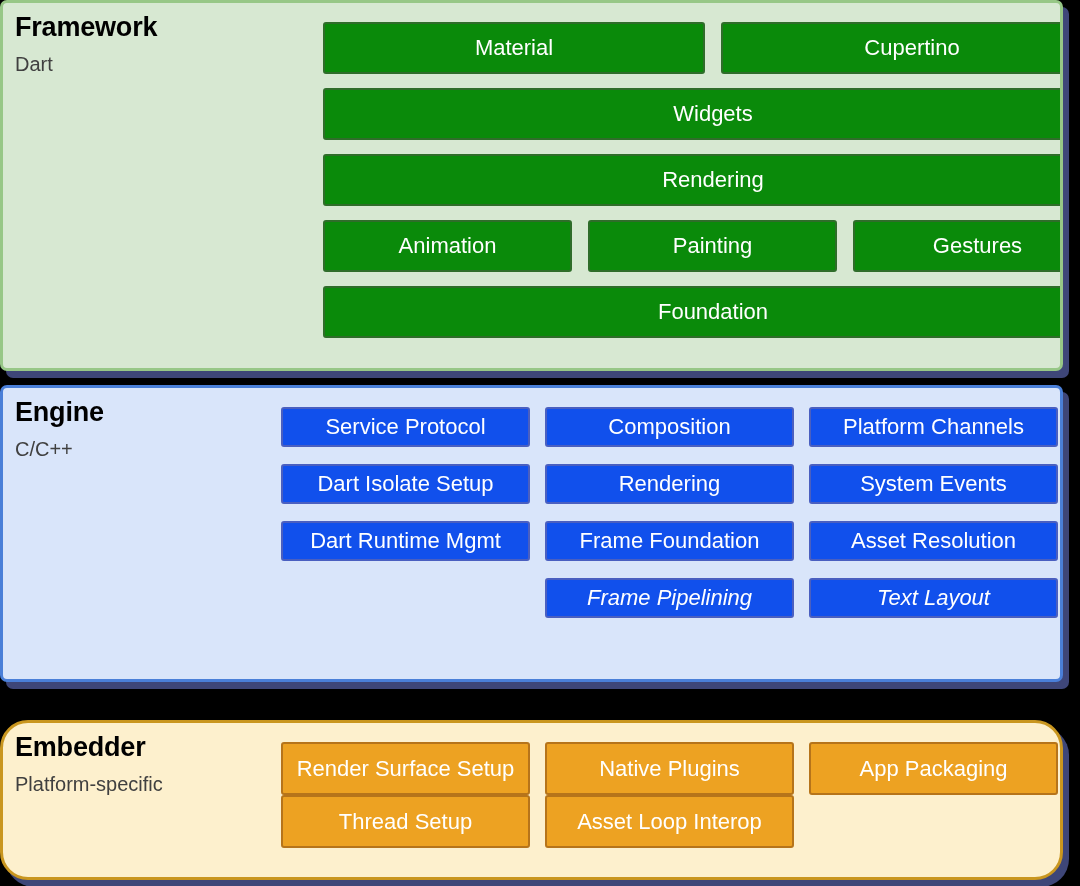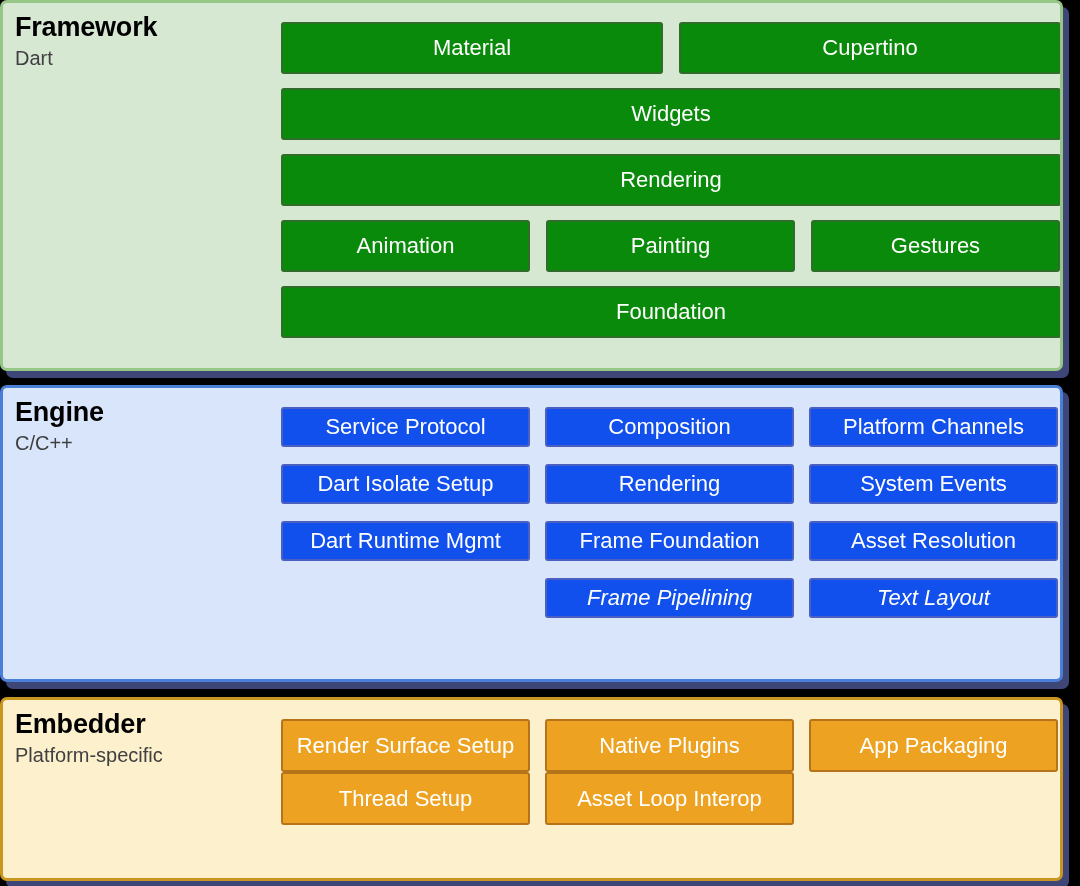--- a/index.html
+++ b/index.html
@@ -38,34 +38,36 @@
     box-shadow: 6px 7px 0 0 #3e4678;
     overflow: hidden;
   }
 
   .layer-framework {
     top: 0px;
     width: 1063px;
     height: 371px;
     background: #d7e8d2;
     border-color: #97c787;
+    gap: 42px;
   }
   .layer-engine {
     top: 385px;
     width: 1063px;
     height: 297px;
     background: #d9e5fa;
     border-color: #4a7fd8;
   }
   .layer-embedder {
-    top: 697px;
+    top: 720px;
     width: 1063px;
-    height: 184px;
+    height: 160px;
     background: #fdf0cd;
     border-color: #c9961f;
+    border-radius: 28px;
   }
 
   
   .layer-caption {
     width: 262px;
     flex: 0 0 262px;
     padding: 9px 0 0 12px;
     box-sizing: border-box;
   }
   .layer-title {
@@ -74,21 +76,21 @@
     color: #000000;
     line-height: 1.12;
     letter-spacing: -0.2px;
     white-space: nowrap;
   }
   .layer-subtitle {
     font-size: 20px;
     font-weight: normal;
     color: #404040;
     line-height: 1.25;
-    margin-top: 4px;
+    margin-top: 10px;
     white-space: nowrap;
   }
 
   
   .layer-body {
     flex: 1 1 auto;
     padding: 16px;
     box-sizing: border-box;
   }
   .row {

